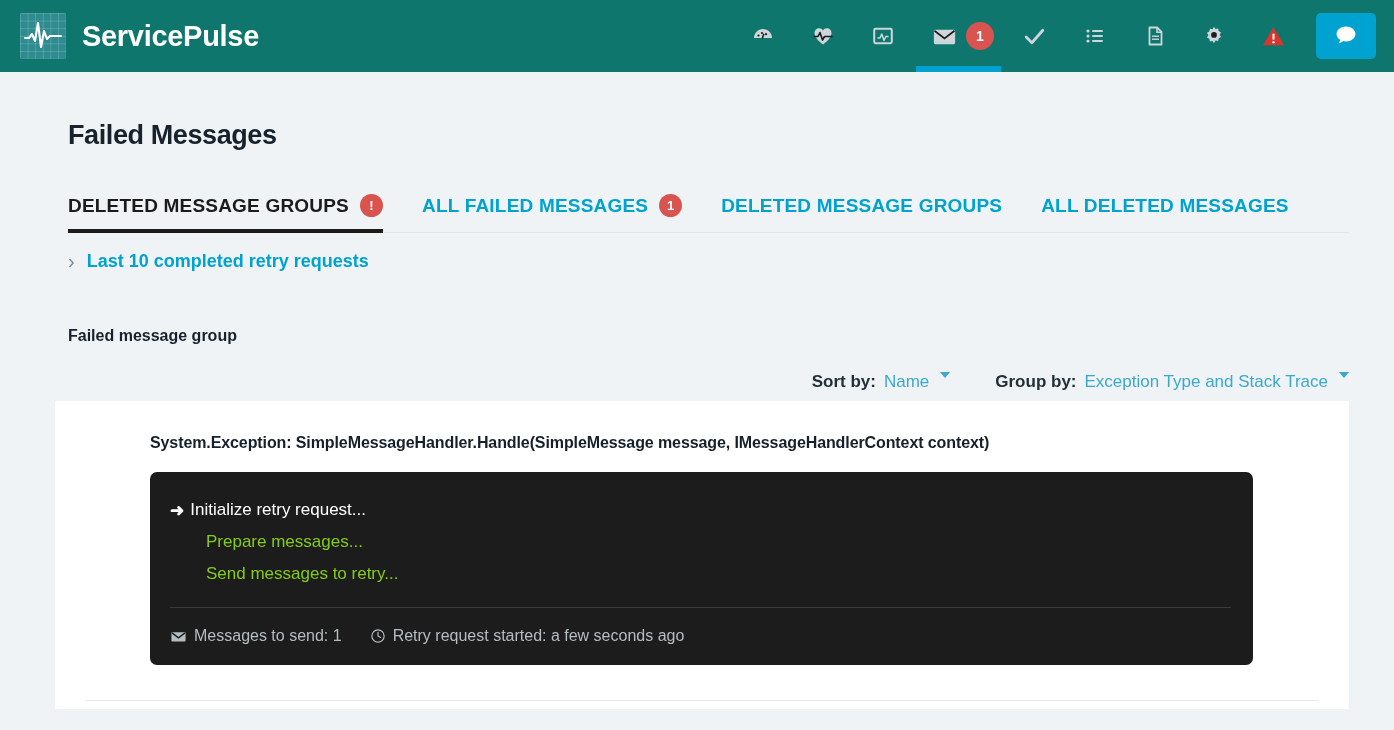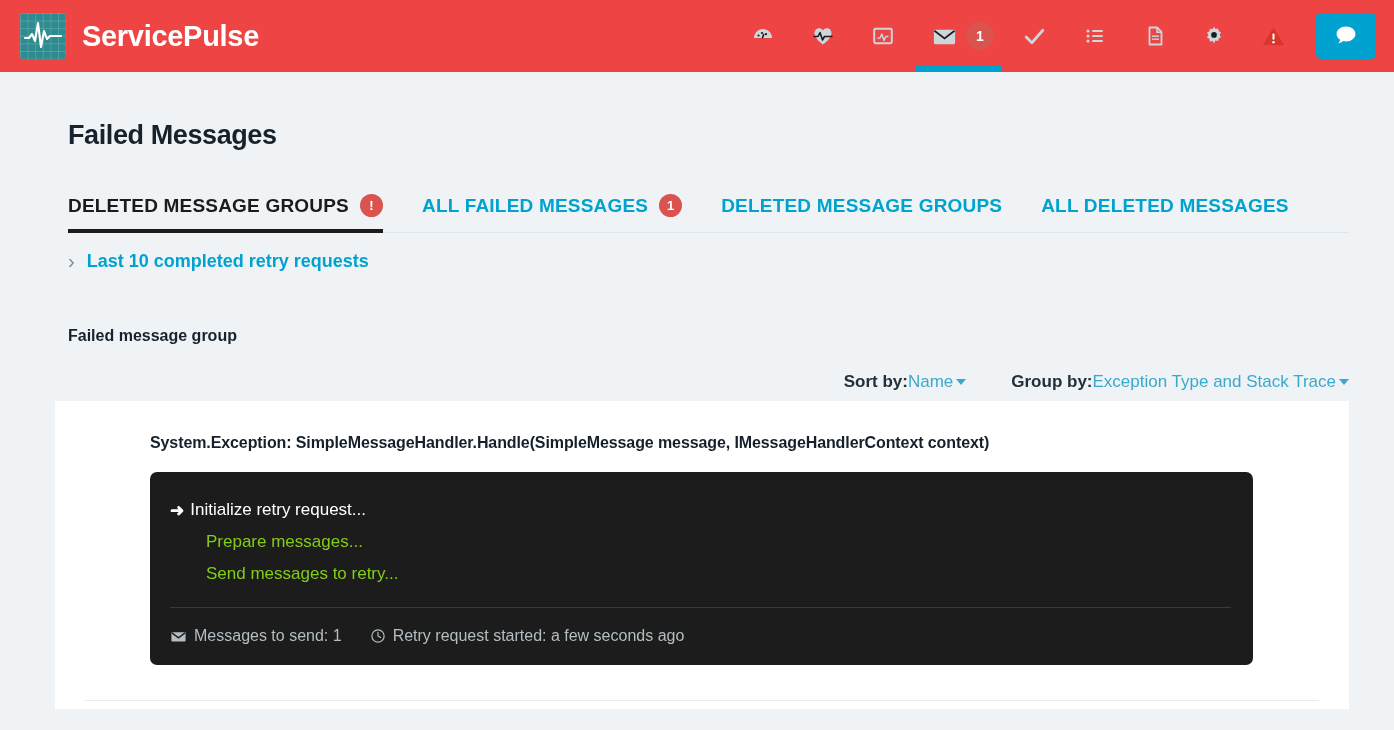--- a/index.html
+++ b/index.html
@@ -9,21 +9,21 @@
     width: 1394px; height: 730px;
     background: #eff3f5;
     font-family: "Liberation Sans", sans-serif;
     overflow: hidden;
   }
 
   
   .topbar {
     position: relative;
     height: 72px;
-    background: #ef4444;
+    background: #0f766e;
     display: flex;
     align-items: center;
     padding: 0 18px 0 18px;
   }
   .brand { display: flex; align-items: center; gap: 16px; margin-left: 2px; }
   .logo-mark {
     width: 46px; height: 46px;
     background: #2e8b8f;
     border-radius: 2px;
     position: relative;
@@ -184,21 +184,21 @@
 
   .controls {
     display: flex;
     justify-content: flex-end;
     align-items: center;
     gap: 45px;
     margin-top: 27px;
     padding-right: 45px;
     font-size: 17px;
   }
-  .control { display: flex; align-items: center; }
+  .control { display: flex; align-items: flex-start; gap: 8px; }
   .control-label { color: #22303a; font-weight: bold; }
   .control-value { color: #3aa9cd; cursor: pointer; }
   .caret {
     width: 0; height: 0;
     border-left: 5px solid transparent;
     border-right: 5px solid transparent;
     border-top: 6px solid #3aa9cd;
     margin-left: 3px;
     cursor: pointer;
   }

